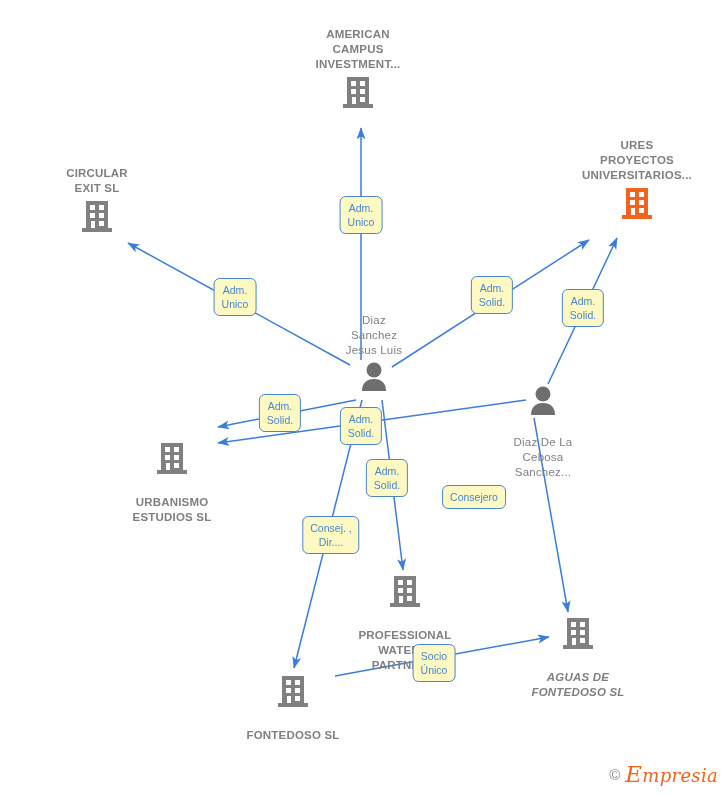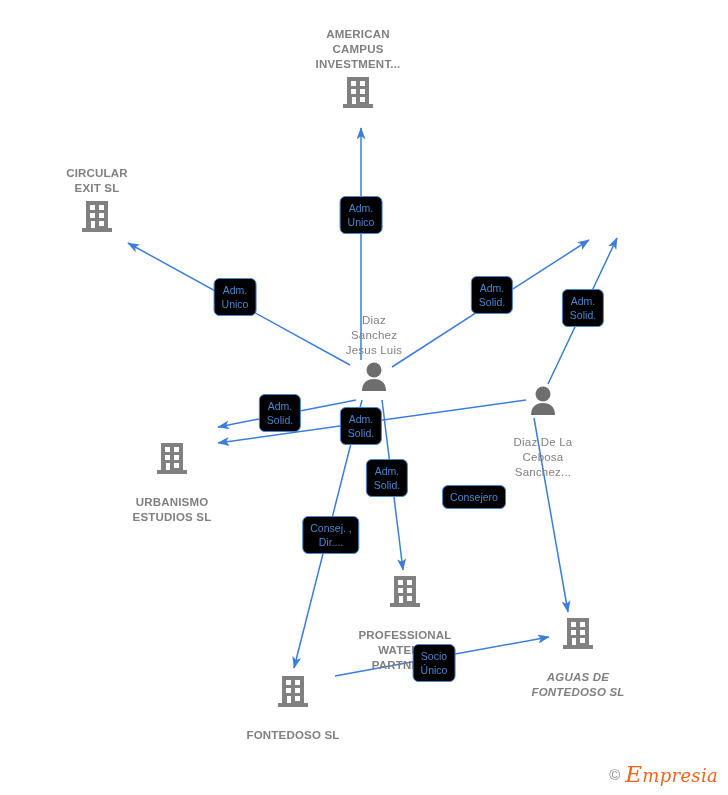--- a/index.html
+++ b/index.html
@@ -49,21 +49,21 @@
   .node.person .label {
     font-weight: normal;
   }
   .label-above .label { margin-bottom: 3px; }
   .label-below .label { margin-top: 20px; }
 
   .edge-label {
     position: absolute;
     border: 1.4px solid #4a86d0;
     border-radius: 6px;
-    background: #000000;
+    background: #fef9c3;
     color: #4a86d0;
     font-size: 10.5px;
     line-height: 14px;
     padding: 4px 7px;
     text-align: center;
     white-space: pre-line;
     transform: translate(-50%, -50%);
     box-sizing: border-box;
   }
   .watermark {
@@ -134,20 +134,37 @@
         <rect x="9" y="6" width="5" height="5" fill="#ffffff"></rect>
         <rect x="18" y="6" width="5" height="5" fill="#ffffff"></rect>
         <rect x="9" y="14" width="5" height="5" fill="#ffffff"></rect>
         <rect x="18" y="14" width="5" height="5" fill="#ffffff"></rect>
         <rect x="18" y="22" width="5" height="5" fill="#ffffff"></rect>
         <rect x="10" y="22" width="4" height="7" fill="#ffffff"></rect>
       </svg>
     </span>
   </div>
 
+  <div class="node company label-above" style="left:637px; top:138px;">
+    <span class="label">URES
+PROYECTOS
+UNIVERSITARIOS...</span>
+    <span class="glyph">
+      <svg width="32" height="34" viewBox="0 0 32 34">
+        <rect x="5" y="2" width="22" height="27" fill="#f0641e"></rect>
+        <rect x="1" y="29" width="30" height="4" fill="#f0641e"></rect>
+        <rect x="9" y="6" width="5" height="5" fill="#ffffff"></rect>
+        <rect x="18" y="6" width="5" height="5" fill="#ffffff"></rect>
+        <rect x="9" y="14" width="5" height="5" fill="#ffffff"></rect>
+        <rect x="18" y="14" width="5" height="5" fill="#ffffff"></rect>
+        <rect x="18" y="22" width="5" height="5" fill="#ffffff"></rect>
+        <rect x="10" y="22" width="4" height="7" fill="#ffffff"></rect>
+      </svg>
+    </span>
+  </div>
 
   <div class="node company label-above" style="left:97px; top:166px;">
     <span class="label">CIRCULAR
 EXIT  SL</span>
     <span class="glyph">
       <svg width="32" height="34" viewBox="0 0 32 34">
         <rect x="5" y="2" width="22" height="27" fill="#808080"></rect>
         <rect x="1" y="29" width="30" height="4" fill="#808080"></rect>
         <rect x="9" y="6" width="5" height="5" fill="#ffffff"></rect>
         <rect x="18" y="6" width="5" height="5" fill="#ffffff"></rect>

